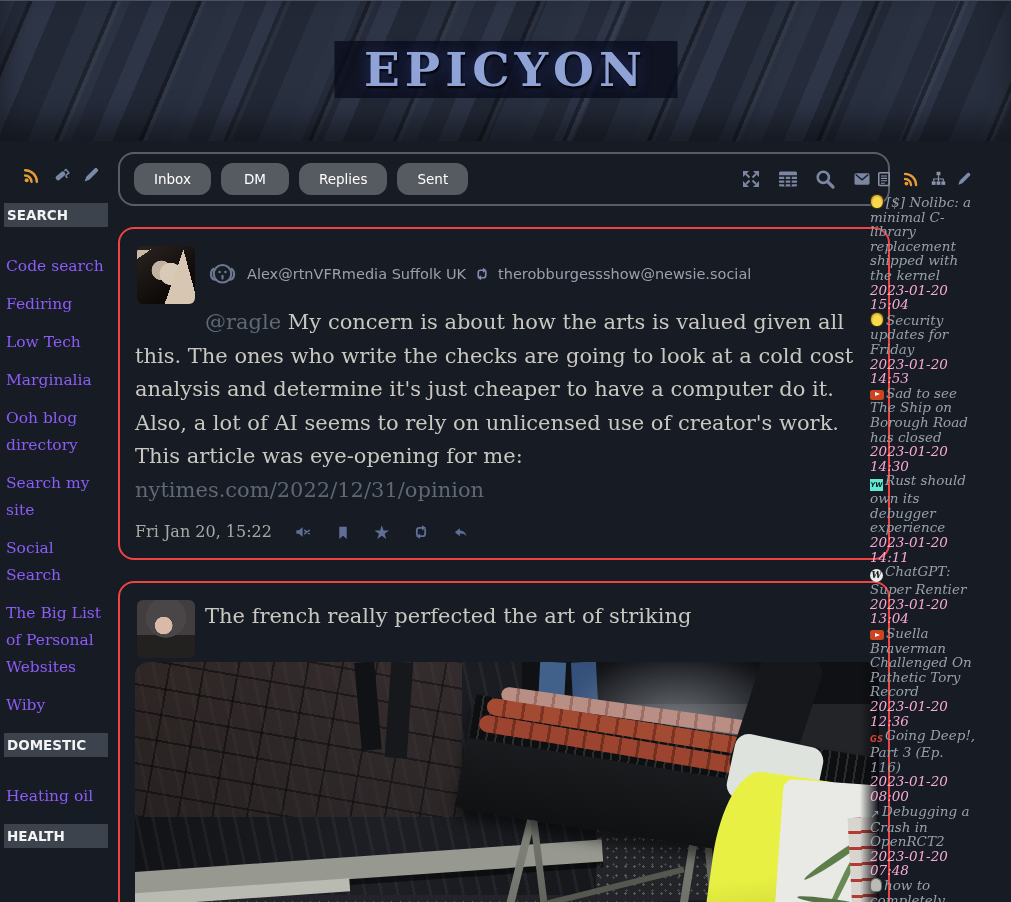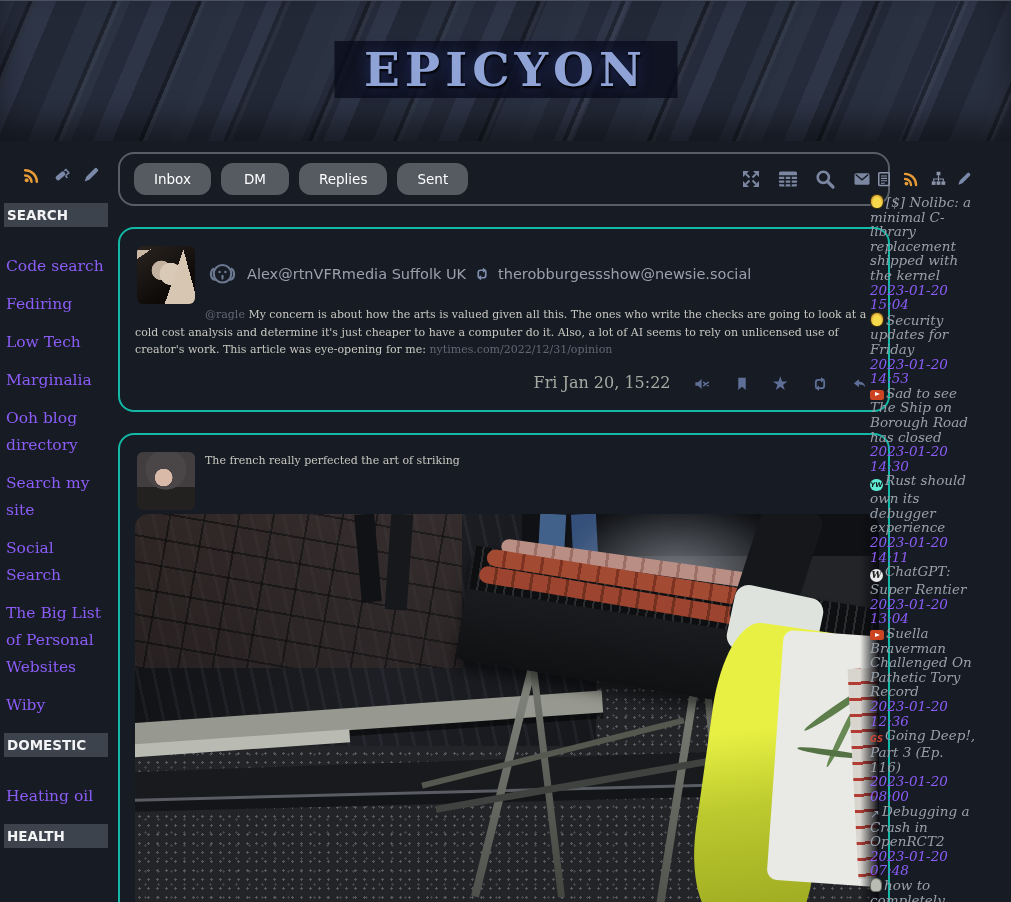--- a/index.html
+++ b/index.html
@@ -30,41 +30,41 @@
 
   
   .timeline{position:absolute;left:118px;top:152px;width:772px;bottom:0;}
   .tabbar{box-sizing:border-box;height:54px;border:2px solid #575e68;border-radius:16px;
     display:flex;align-items:center;padding:0 14px;}
   .tab{min-width:68px;text-align:center;background:#565b62;color:#fff;border:none;cursor:pointer;
     font-family:"DejaVu Sans", sans-serif;font-size:13.5px;padding:8px 20px;border-radius:12px;margin-right:10px;}
   .tab-icons{margin-left:auto;display:flex;align-items:center;gap:13px;color:#7b87a0;}
   .tab-icons .icbtn{cursor:pointer;}
 
-  .card{box-sizing:border-box;border:2px solid #14b8a6;border-radius:16px;margin-top:21px;
+  .card{box-sizing:border-box;border:2px solid #ef4444;border-radius:16px;margin-top:21px;
     padding:15px 15px 8px 15px;overflow:hidden;}
   .card.second{height:640px;}
   .avatar{float:left;width:58px;height:58px;border-radius:6px;margin:2px 10px 4px 2px;}
   .av1{background:
       conic-gradient(from 235deg at 24% 6%, #cbb9a6 0 34deg, transparent 34deg),
       conic-gradient(from 165deg at 80% 6%, #d6c6b2 0 34deg, transparent 34deg),
       radial-gradient(circle at 58% 48%, #d9cab8 0 24%, rgba(0,0,0,0) 25%),
       radial-gradient(circle at 42% 42%, #c4b2a0 0 20%, rgba(0,0,0,0) 21%),
       linear-gradient(145deg,#2a2420,#0d0a08 70%);}
   .av2{background:
       radial-gradient(circle at 46% 44%, #d9b9a8 0 19%, rgba(0,0,0,0) 20%),
       radial-gradient(circle at 50% 30%, #4a4648 0 40%, rgba(0,0,0,0) 41%),
       linear-gradient(180deg,#423e40 0 60%, #232120 60%);}
   .post-head{display:flex;align-items:center;height:60px;color:#99a1ad;
     font-family:"DejaVu Sans", sans-serif;font-size:14.5px;}
   .post-head .dog{color:#6b7890;margin:0 7px 0 0;}
   .post-head .boost{color:#808fae;margin:0 7px;}
-  .post-body{font-size:11px;line-height:1.6;color:#c9c8c0;margin-top:2px;}
+  .post-body{font-size:21px;line-height:1.6;color:#c9c8c0;margin-top:2px;}
   .muted-link{color:#5f6874;cursor:pointer;}
-  .post-foot{text-align:right;margin:14px 4px 8px 0;color:#a7a9a2;font-size:16px;}
+  .post-foot{margin:14px 4px 8px 0;color:#a7a9a2;font-size:16px;}
   .post-foot .act{margin-left:16px;color:#5f6e96;cursor:pointer;display:inline-block;vertical-align:middle;}
   .star-glyph{font-family:"DejaVu Sans", sans-serif;font-size:19px;line-height:19px;}
 
   
   .photo{position:relative;clear:both;width:744px;height:430px;margin-top:12px;border-radius:14px;
     overflow:hidden;background:#232428;cursor:pointer;}
   .photo *{position:absolute;}
   .ph-speckle{left:0;top:38%;width:100%;height:62%;
     background-image:radial-gradient(#84868a 1px, rgba(0,0,0,0) 1.4px),radial-gradient(#5c5e63 1px, rgba(0,0,0,0) 1.4px);
     background-size:9px 9px,13px 13px;background-position:0 0,4px 6px;opacity:.55;}
@@ -119,29 +119,29 @@
   .ph-sign{left:96.5%;top:36%;width:40px;height:210px;background:#d8d5cf;transform:rotate(-3deg);
     background-image:repeating-linear-gradient(180deg, rgba(0,0,0,0) 0 13px, #b23b33 13px 16px);}
   .ph-edge{left:97.5%;top:0;width:2.5%;height:100%;background:linear-gradient(90deg,rgba(0,0,0,0),#0a0b10);}
 
   
   .newswire{position:absolute;left:870px;top:152px;width:106px;bottom:0;font-style:italic;}
   .nw-icons{text-align:right;padding:16px 4px 6px 0;color:#8a93a8;}
   .nw-icons .icbtn{margin-left:4px;cursor:pointer;}
   .nw-item{font-size:13.5px;line-height:14.6px;color:#98a0aa;cursor:pointer;}
   .nw-title{color:#98a0aa;}
-  .nw-date{display:block;color:#8b5cf6;}
+  .nw-date{display:block;color:#f9a8d4;}
   .nw-ic{display:inline-block;vertical-align:-2px;margin-right:2px;text-align:center;}
   .nw-ic.lwn{width:12px;height:13px;border-radius:45%;border:1px solid #3a3213;
     background:radial-gradient(ellipse at 50% 62%, #f7d94c 0 48%, #dca93a 68%, #8a6a1f);}
   .nw-ic.yt{width:14px;height:10px;background:#c42; border-radius:2.5px;position:relative;}
   .nw-ic.yt::after{content:"";position:absolute;left:5px;top:2.5px;border-left:5px solid #fff;
     border-top:2.5px solid rgba(0,0,0,0);border-bottom:2.5px solid rgba(0,0,0,0);}
   .nw-ic.yw{width:13px;height:12px;background:#5eead4;color:#111;
-    font-family:"DejaVu Sans", sans-serif;font-weight:bold;font-size:6.5px;line-height:12px;border-radius:6px;}
+    font-family:"DejaVu Sans", sans-serif;font-weight:bold;font-size:6.5px;line-height:12px;}
   .nw-ic.wp{width:13px;height:13px;background:#e8e9ea;color:#1c1c1c;border-radius:50%;
     font-family:"DejaVu Serif", serif;font-weight:bold;font-size:9px;line-height:13px;}
   .nw-ic.gs{color:#c43;font-family:"DejaVu Sans", sans-serif;font-weight:bold;font-size:8.5px;line-height:12px;}
   .nw-ic.ext{color:#8a93a8;font-family:"DejaVu Sans", sans-serif;font-size:12px;line-height:12px;}
   .nw-ic.mascot{width:10px;height:12px;background:#b9bcb3;border:1px solid #6a6d64;border-radius:45% 45% 35% 35%;}
 </style>
 </head>
 <body>
 
 <svg width="0" height="0" style="position:absolute">

